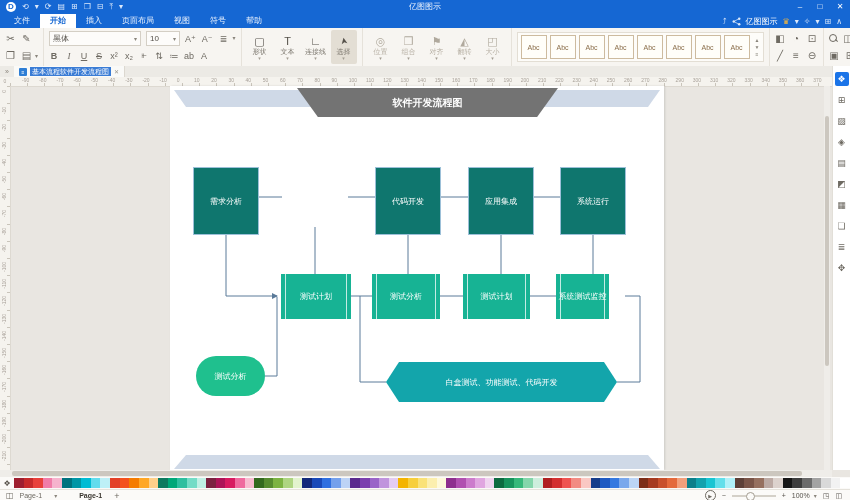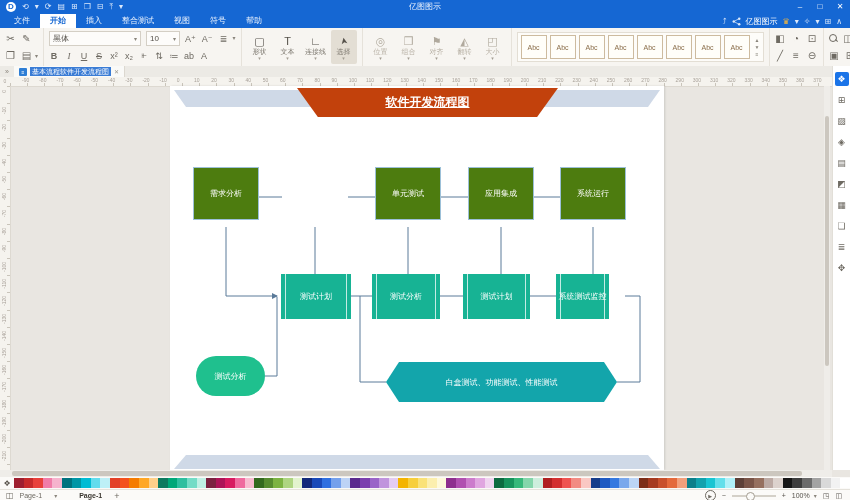--- a/index.html
+++ b/index.html
@@ -66,23 +66,23 @@
     background-image:repeating-linear-gradient(to right,#c9c4ba 0,#c9c4ba 1px,transparent 1px,transparent 17.2px);background-size:100% 3px;background-position:0 6px;background-repeat:no-repeat;}
   .corner{position:absolute;left:0;top:77px;width:10px;height:9px;background:#f5f3ee;border-right:1px solid #ddd9d1;border-bottom:1px solid #ddd9d1;font-size:5px;color:#a9a29a;text-align:center;line-height:9px;}
   .rnum{position:absolute;top:0;font-size:5px;color:#a9a29a;transform:translateX(1px);}
   .vruler{position:absolute;left:0;top:86px;width:10px;height:384px;background:#f5f3ee;border-right:1px solid #ddd9d1;overflow:hidden;
     background-image:repeating-linear-gradient(to bottom,#c9c4ba 0,#c9c4ba 1px,transparent 1px,transparent 17.2px);background-size:3px 100%;background-position:7px 0;background-repeat:no-repeat;}
   .vnum{position:absolute;left:1px;font-size:5px;color:#a9a29a;writing-mode:vertical-rl;transform:rotate(180deg);}
 
   
   .page{position:absolute;left:170px;top:86px;width:494px;height:384px;background:#ffffff;box-shadow:1px 0 2px rgba(0,0,0,.12);}
   .band-top{position:absolute;left:4px;top:4px;width:486px;height:17px;background:#cfd9e7;clip-path:polygon(0 0,100% 0,calc(100% - 12px) 100%,12px 100%);}
-  .banner{position:absolute;left:127px;top:2px;width:261px;height:29px;background:#c2410c;clip-path:polygon(0 0,100% 0,92% 100%,8% 100%);color:#fff;font-size:12px;font-weight:bold;display:flex;align-items:center;justify-content:center;text-decoration:underline;}
+  .banner{position:absolute;left:127px;top:2px;width:261px;height:29px;background:#737373;clip-path:polygon(0 0,100% 0,92% 100%,8% 100%);color:#fff;font-size:10px;font-weight:bold;display:flex;align-items:center;justify-content:center;}
   .band-bottom{position:absolute;left:4px;top:369px;width:486px;height:14px;background:#cfd9e7;clip-path:polygon(12px 0,calc(100% - 12px) 0,100% 100%,0 100%);}
-  .pbox{position:absolute;width:66px;height:53px;background:#4d7c0f;border:1px solid #9cc0d8;color:#fff;font-size:8px;display:flex;align-items:center;justify-content:center;cursor:pointer;box-sizing:border-box;}
+  .pbox{position:absolute;width:66px;height:68px;background:#0f766e;border:1px solid #9cc0d8;color:#fff;font-size:8px;display:flex;align-items:center;justify-content:center;cursor:pointer;box-sizing:border-box;}
   .tbox{position:absolute;height:45px;background:#17b394;color:#fff;font-size:8px;display:flex;align-items:center;justify-content:center;cursor:pointer;}
   .tbox::before,.tbox::after{content:"";position:absolute;top:0;bottom:0;width:1px;background:rgba(255,255,255,.75);}
   .tbox::before{left:4px;} .tbox::after{right:4px;}
   .ellipse{position:absolute;left:26px;top:270px;width:69px;height:40px;background:#1fc08e;border-radius:20px;color:#fff;font-size:8px;display:flex;align-items:center;justify-content:center;cursor:pointer;}
   .hexagon{position:absolute;left:216px;top:276px;width:231px;height:40px;background:#13a5ab;clip-path:polygon(0 50%,13px 0,calc(100% - 13px) 0,100% 50%,calc(100% - 13px) 100%,13px 100%);color:#fff;font-size:8px;display:flex;align-items:center;justify-content:center;cursor:pointer;}
   .connectors{position:absolute;left:0;top:0;}
 
   
   .vscroll{position:absolute;left:824px;top:86px;width:6px;height:384px;background:#efede9;}
   .vthumb{position:absolute;left:1px;top:30px;width:4px;height:250px;background:#ccc7bf;border-radius:2px;cursor:pointer;}
@@ -137,21 +137,21 @@
       <span data-name="maximize-button">□</span>
       <span data-name="close-button">✕</span>
     </div>
   </div>
 
   <div class="menubar" data-name="menu-bar">
     <div class="menu-left" id="menuItems">
         <span class="menu-item" data-name="menu-file">文件</span>
         <span class="menu-item active" data-name="menu-home">开始</span>
         <span class="menu-item" data-name="menu-insert">插入</span>
-        <span class="menu-item" data-name="menu-page-layout">整合测试</span>
+        <span class="menu-item" data-name="menu-page-layout">页面布局</span>
         <span class="menu-item" data-name="menu-view">视图</span>
         <span class="menu-item" data-name="menu-symbols">符号</span>
         <span class="menu-item" data-name="menu-help">帮助</span>
       </div>
     <div class="menu-right" data-name="menu-right-actions">
       <span class="mr-ico" data-name="upload-icon">⤴</span>
       <svg width="9" height="9" viewBox="0 0 10 10" data-name="share-icon">
           <circle cx="8" cy="2" r="1.4" fill="#dce9fb"></circle>
           <circle cx="2" cy="5" r="1.4" fill="#dce9fb"></circle>
           <circle cx="8" cy="8" r="1.4" fill="#dce9fb"></circle>
@@ -411,31 +411,31 @@
           <path d="M360 210H386"></path>
         <path d="M190 210V296H216"></path>
         <path d="M455 210H470V296H447"></path>
       </g>
     </svg>
     <div class="band-top" data-name="page-header-band"></div>
     <div class="banner" data-name="diagram-title-banner">软件开发流程图</div>
     <div class="band-bottom" data-name="page-footer-band"></div>
 
     <div class="pbox" style="left:23px;top:81px;" data-name="flow-node-requirements">需求分析</div>
-    <div class="pbox" style="left:205px;top:81px;" data-name="flow-node-coding">单元测试</div>
+    <div class="pbox" style="left:205px;top:81px;" data-name="flow-node-coding">代码开发</div>
     <div class="pbox" style="left:298px;top:81px;" data-name="flow-node-integration">应用集成</div>
     <div class="pbox" style="left:390px;top:81px;" data-name="flow-node-operation">系统运行</div>
 
     <div class="tbox" style="left:111px;top:188px;width:70px;" data-name="flow-node-test-plan">测试计划</div>
     <div class="tbox" style="left:202px;top:188px;width:68px;" data-name="flow-node-unit-test">测试分析</div>
     <div class="tbox" style="left:293px;top:188px;width:67px;" data-name="flow-node-integration-test">测试计划</div>
     <div class="tbox" style="left:386px;top:188px;width:53px;" data-name="flow-node-system-test-monitor">系统测试监控</div>
 
     <div class="ellipse" data-name="flow-node-test-analysis">测试分析</div>
-    <div class="hexagon" data-name="flow-node-test-types">白盒测试、功能测试、性能测试</div>
+    <div class="hexagon" data-name="flow-node-test-types">白盒测试、功能测试、代码开发</div>
   </div>
 
   <div class="vscroll" data-name="vertical-scrollbar">
       <div class="vthumb" data-name="vertical-scrollbar-thumb"></div>
     </div>
   <div class="hscroll" data-name="horizontal-scrollbar">
       <div class="hthumb" data-name="horizontal-scrollbar-thumb"></div>
     </div>
 
   <div class="rpanel" id="rpanel" data-name="right-side-panel">

